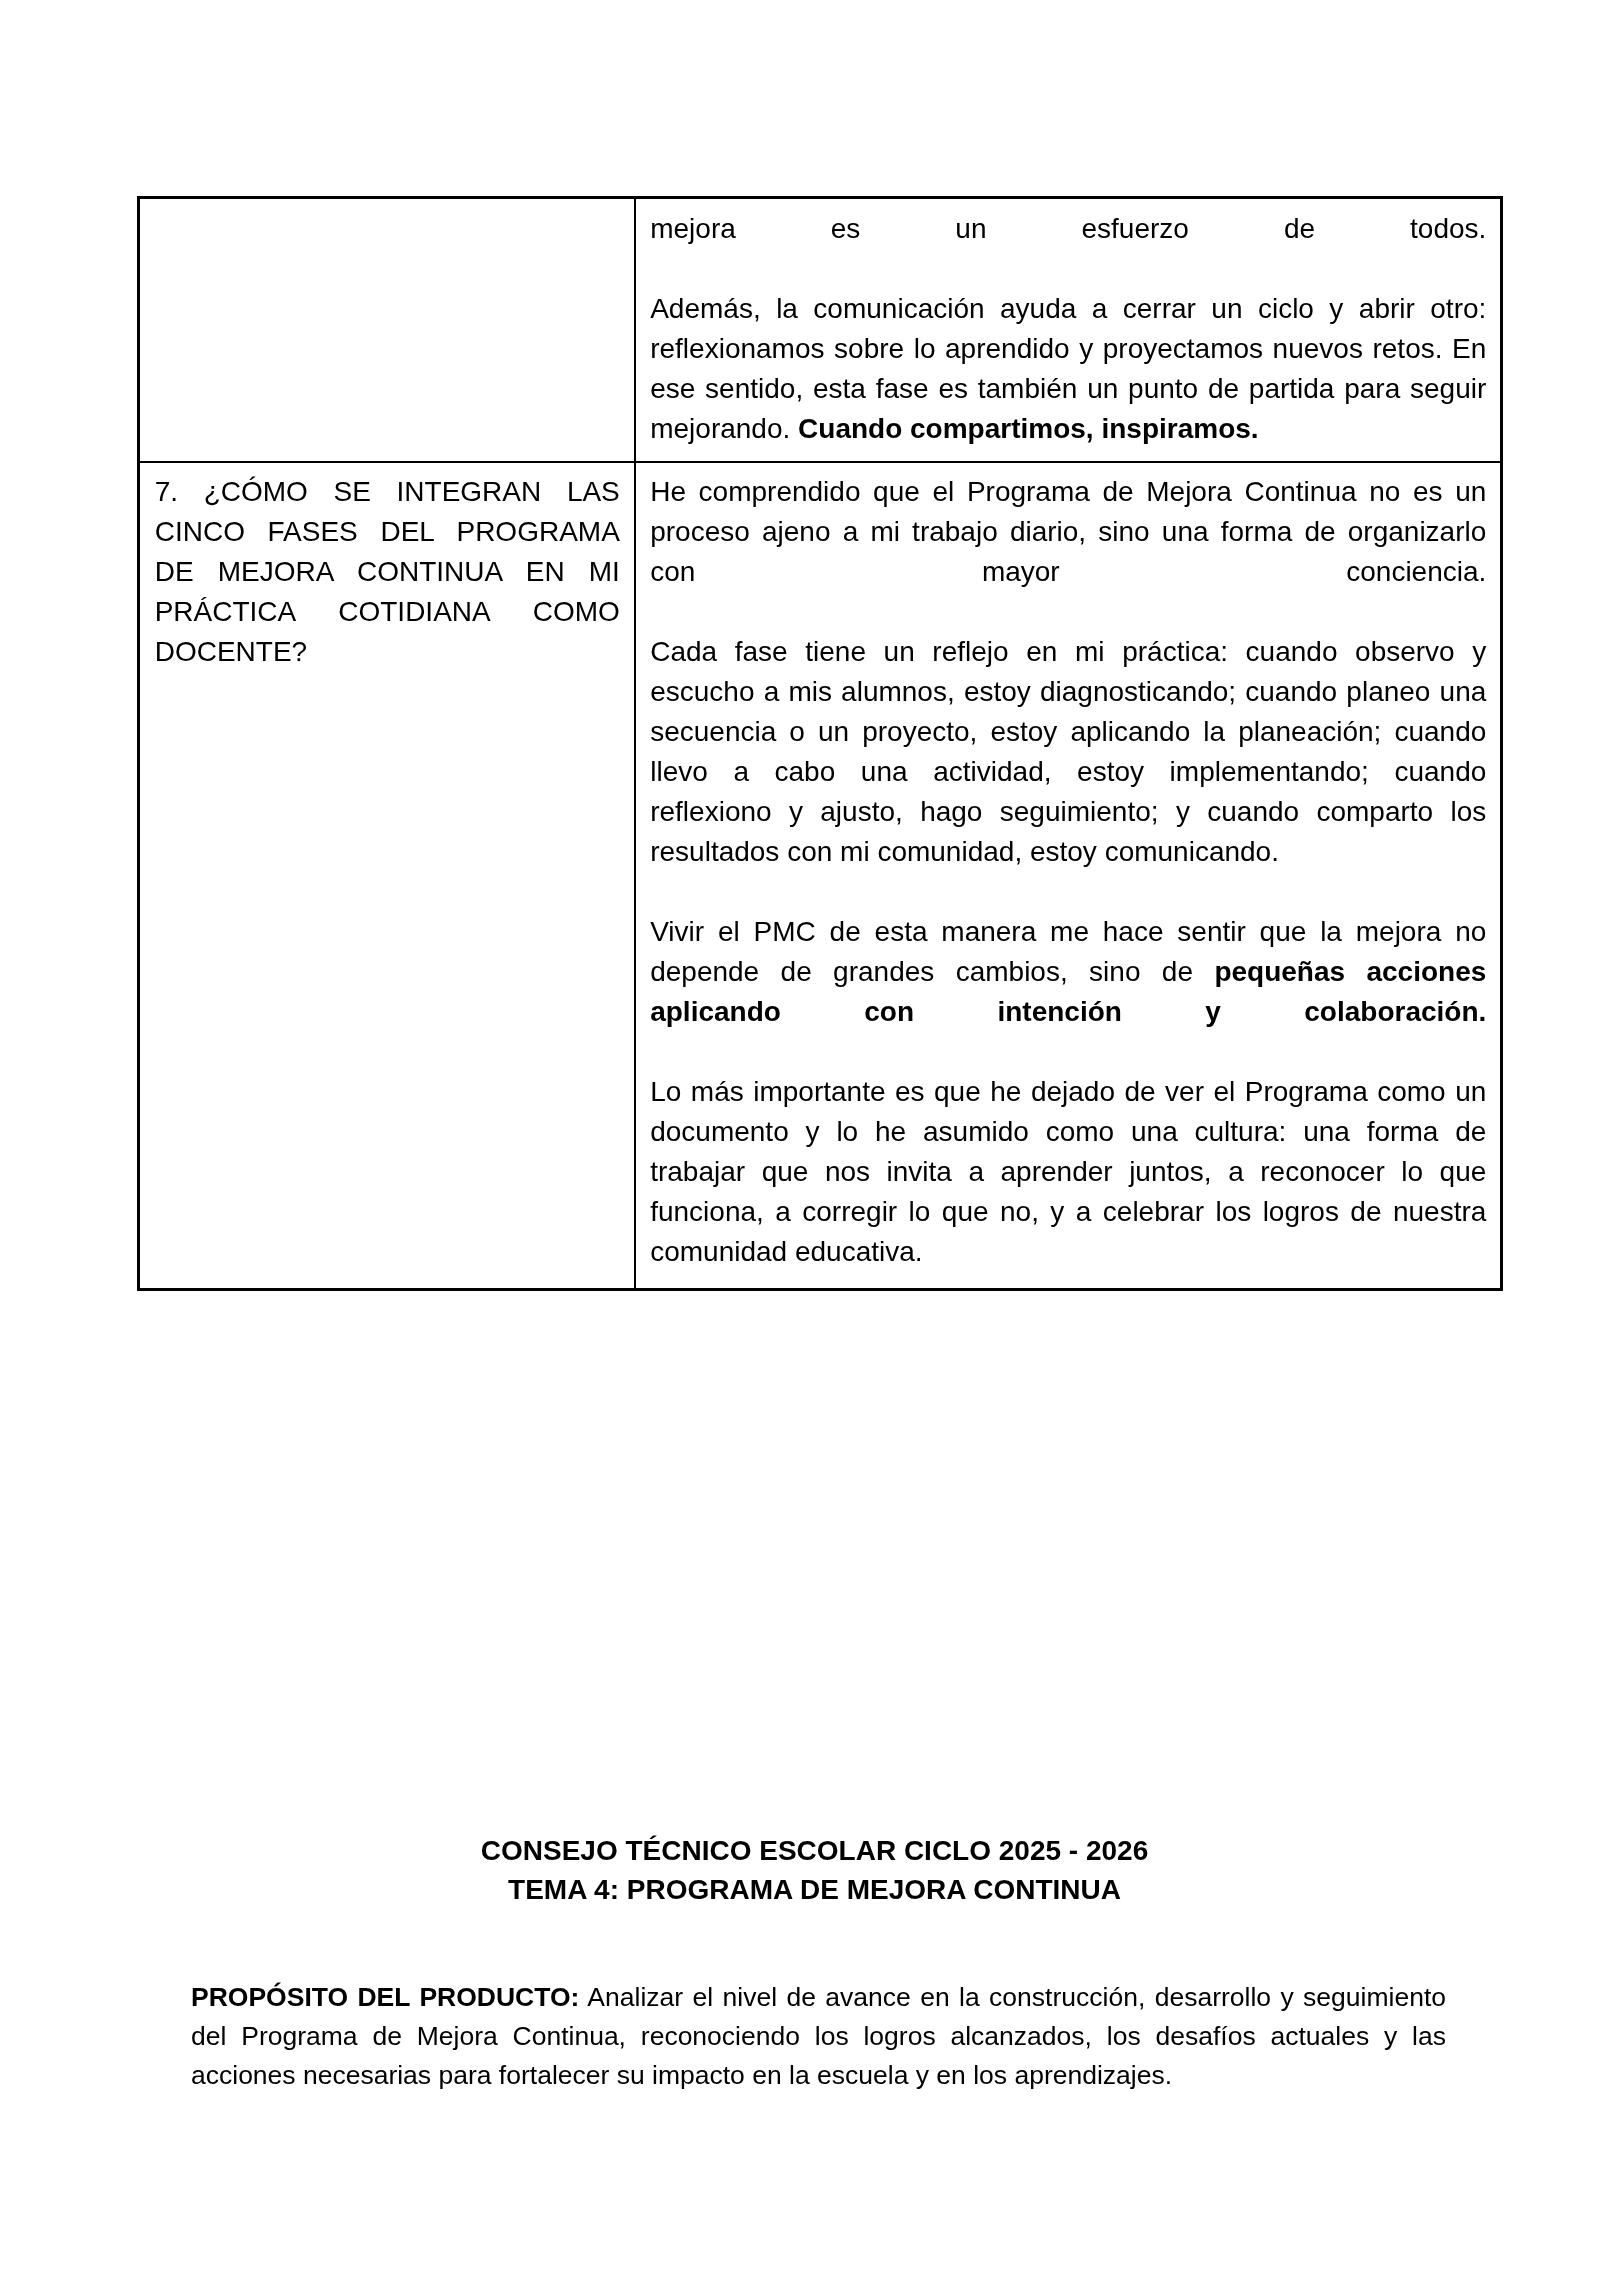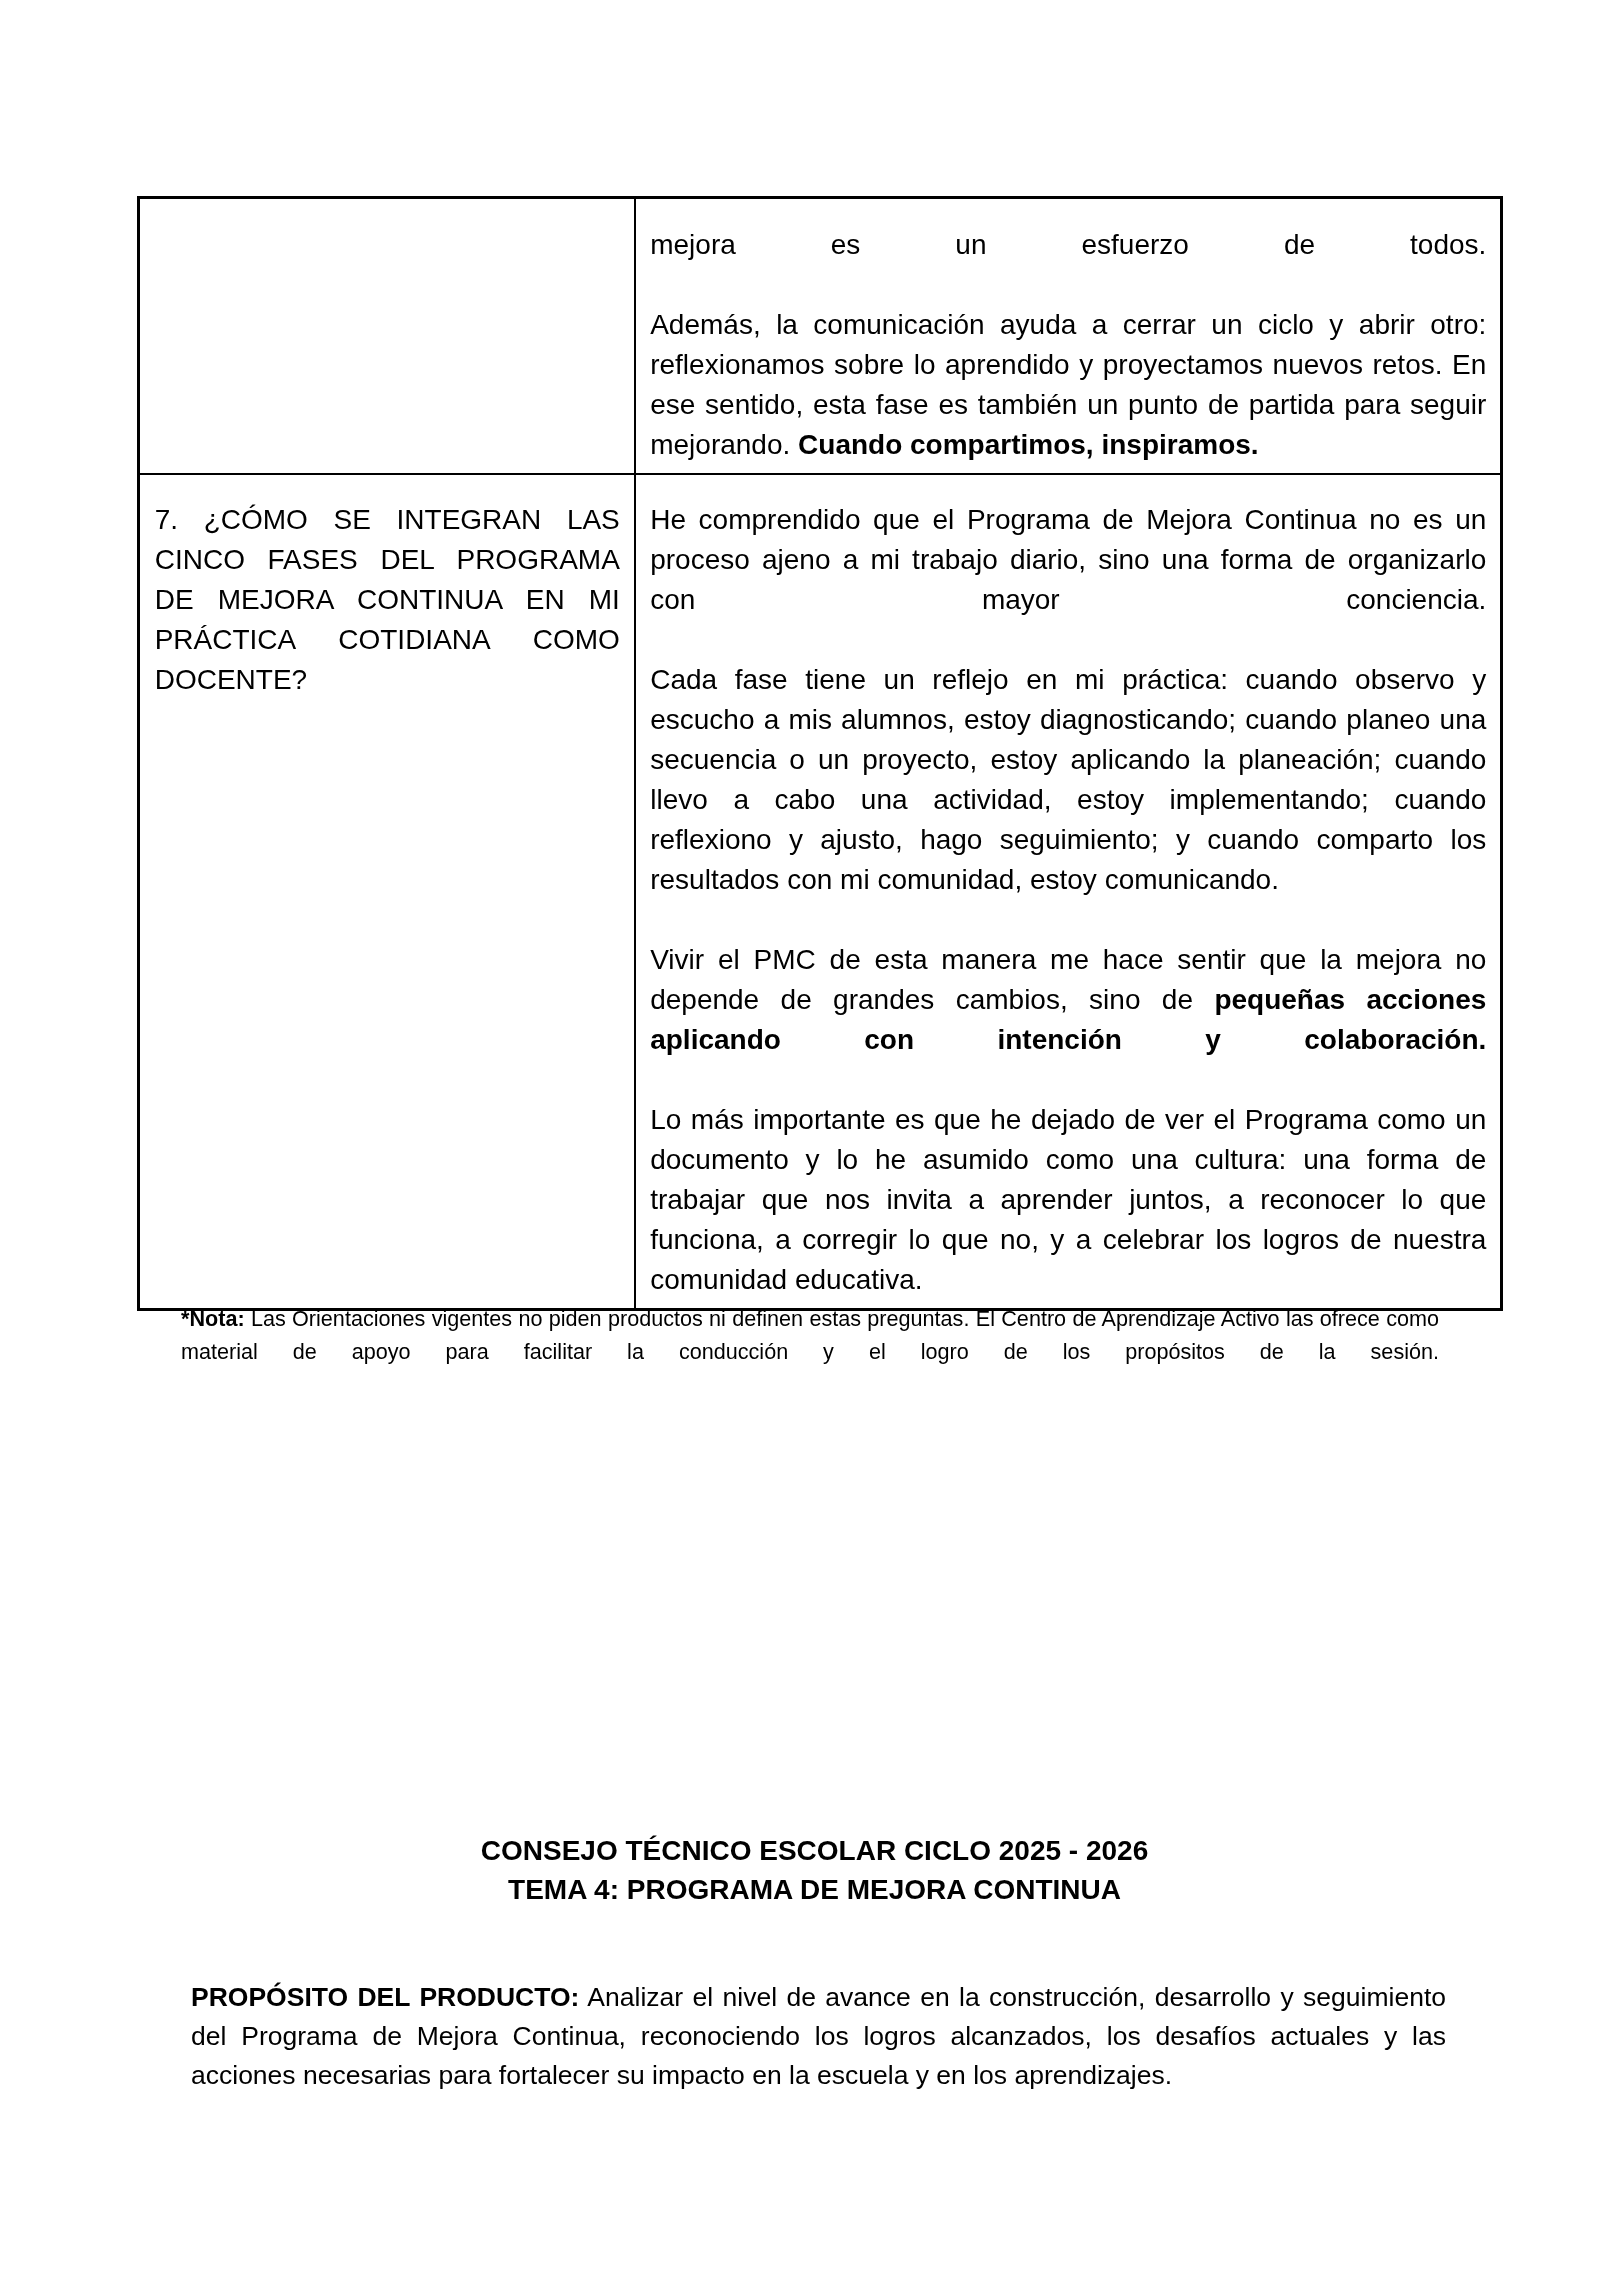--- a/index.html
+++ b/index.html
@@ -39,21 +39,21 @@
     line-height: 40px;
     text-align: justify;
   }
   td.cell-question {
     font-weight: normal;
   }
   tr.row-cont  { height: 264px; }
   tr.row-q7    { height: 828px; }
 
   .cell p {
-    margin: 16px 0 40px 0;
+    margin: 0 0 40px 0;
   }
   .cell p:last-child {
     margin-bottom: 0;
   }
   .dist {
     text-align: justify;
     text-align-last: justify;
   }
 
   
@@ -117,21 +117,20 @@
       <td class="cell cell-answer">
         <p class="dist"><span>He comprendido que el Programa de Mejora Continua no es un proceso ajeno a mi trabajo diario, sino una forma de organizarlo con mayor conciencia.</span></p>
         <p><span>Cada fase tiene un reflejo en mi práctica: cuando observo y escucho a mis alumnos, estoy diagnosticando; cuando planeo una secuencia o un proyecto, estoy aplicando la planeación; cuando llevo a cabo una actividad, estoy implementando; cuando reflexiono y ajusto, hago seguimiento; y cuando comparto los resultados con mi comunidad, estoy comunicando.</span></p>
         <p class="dist"><span>Vivir el PMC de esta manera me hace sentir que la mejora no depende de grandes cambios, sino de </span><b>pequeñas acciones aplicando con intención y colaboración.</b></p>
         <p><span>Lo más importante es que he dejado de ver el Programa como un documento y lo he asumido como una cultura: una forma de trabajar que nos invita a aprender juntos, a reconocer lo que funciona, a corregir lo que no, y a celebrar los logros de nuestra comunidad educativa.</span></p>
       </td>
     </tr>
   </tbody>
     </table>
 
-  <div class="footnote"><b>*Nota:</b><span> Las Orientaciones vigentes no piden productos ni definen estas preguntas. El Centro de Aprendizaje Activo las ofrece como material de apoyo para facilitar la conducción y el logro de los propósitos de la sesión.</span></div>
 
   <div class="footer-headings">
     <div>CONSEJO TÉCNICO ESCOLAR CICLO 2025 - 2026</div>
     <div>TEMA 4: PROGRAMA DE MEJORA CONTINUA</div>
   </div>
 
   <div class="purpose"><b>PROPÓSITO DEL PRODUCTO:</b><span> Analizar el nivel de avance en la construcción, desarrollo y seguimiento del Programa de Mejora Continua, reconociendo los logros alcanzados, los desafíos actuales y las acciones necesarias para fortalecer su impacto en la escuela y en los aprendizajes.</span></div>
 
 </div>
 

